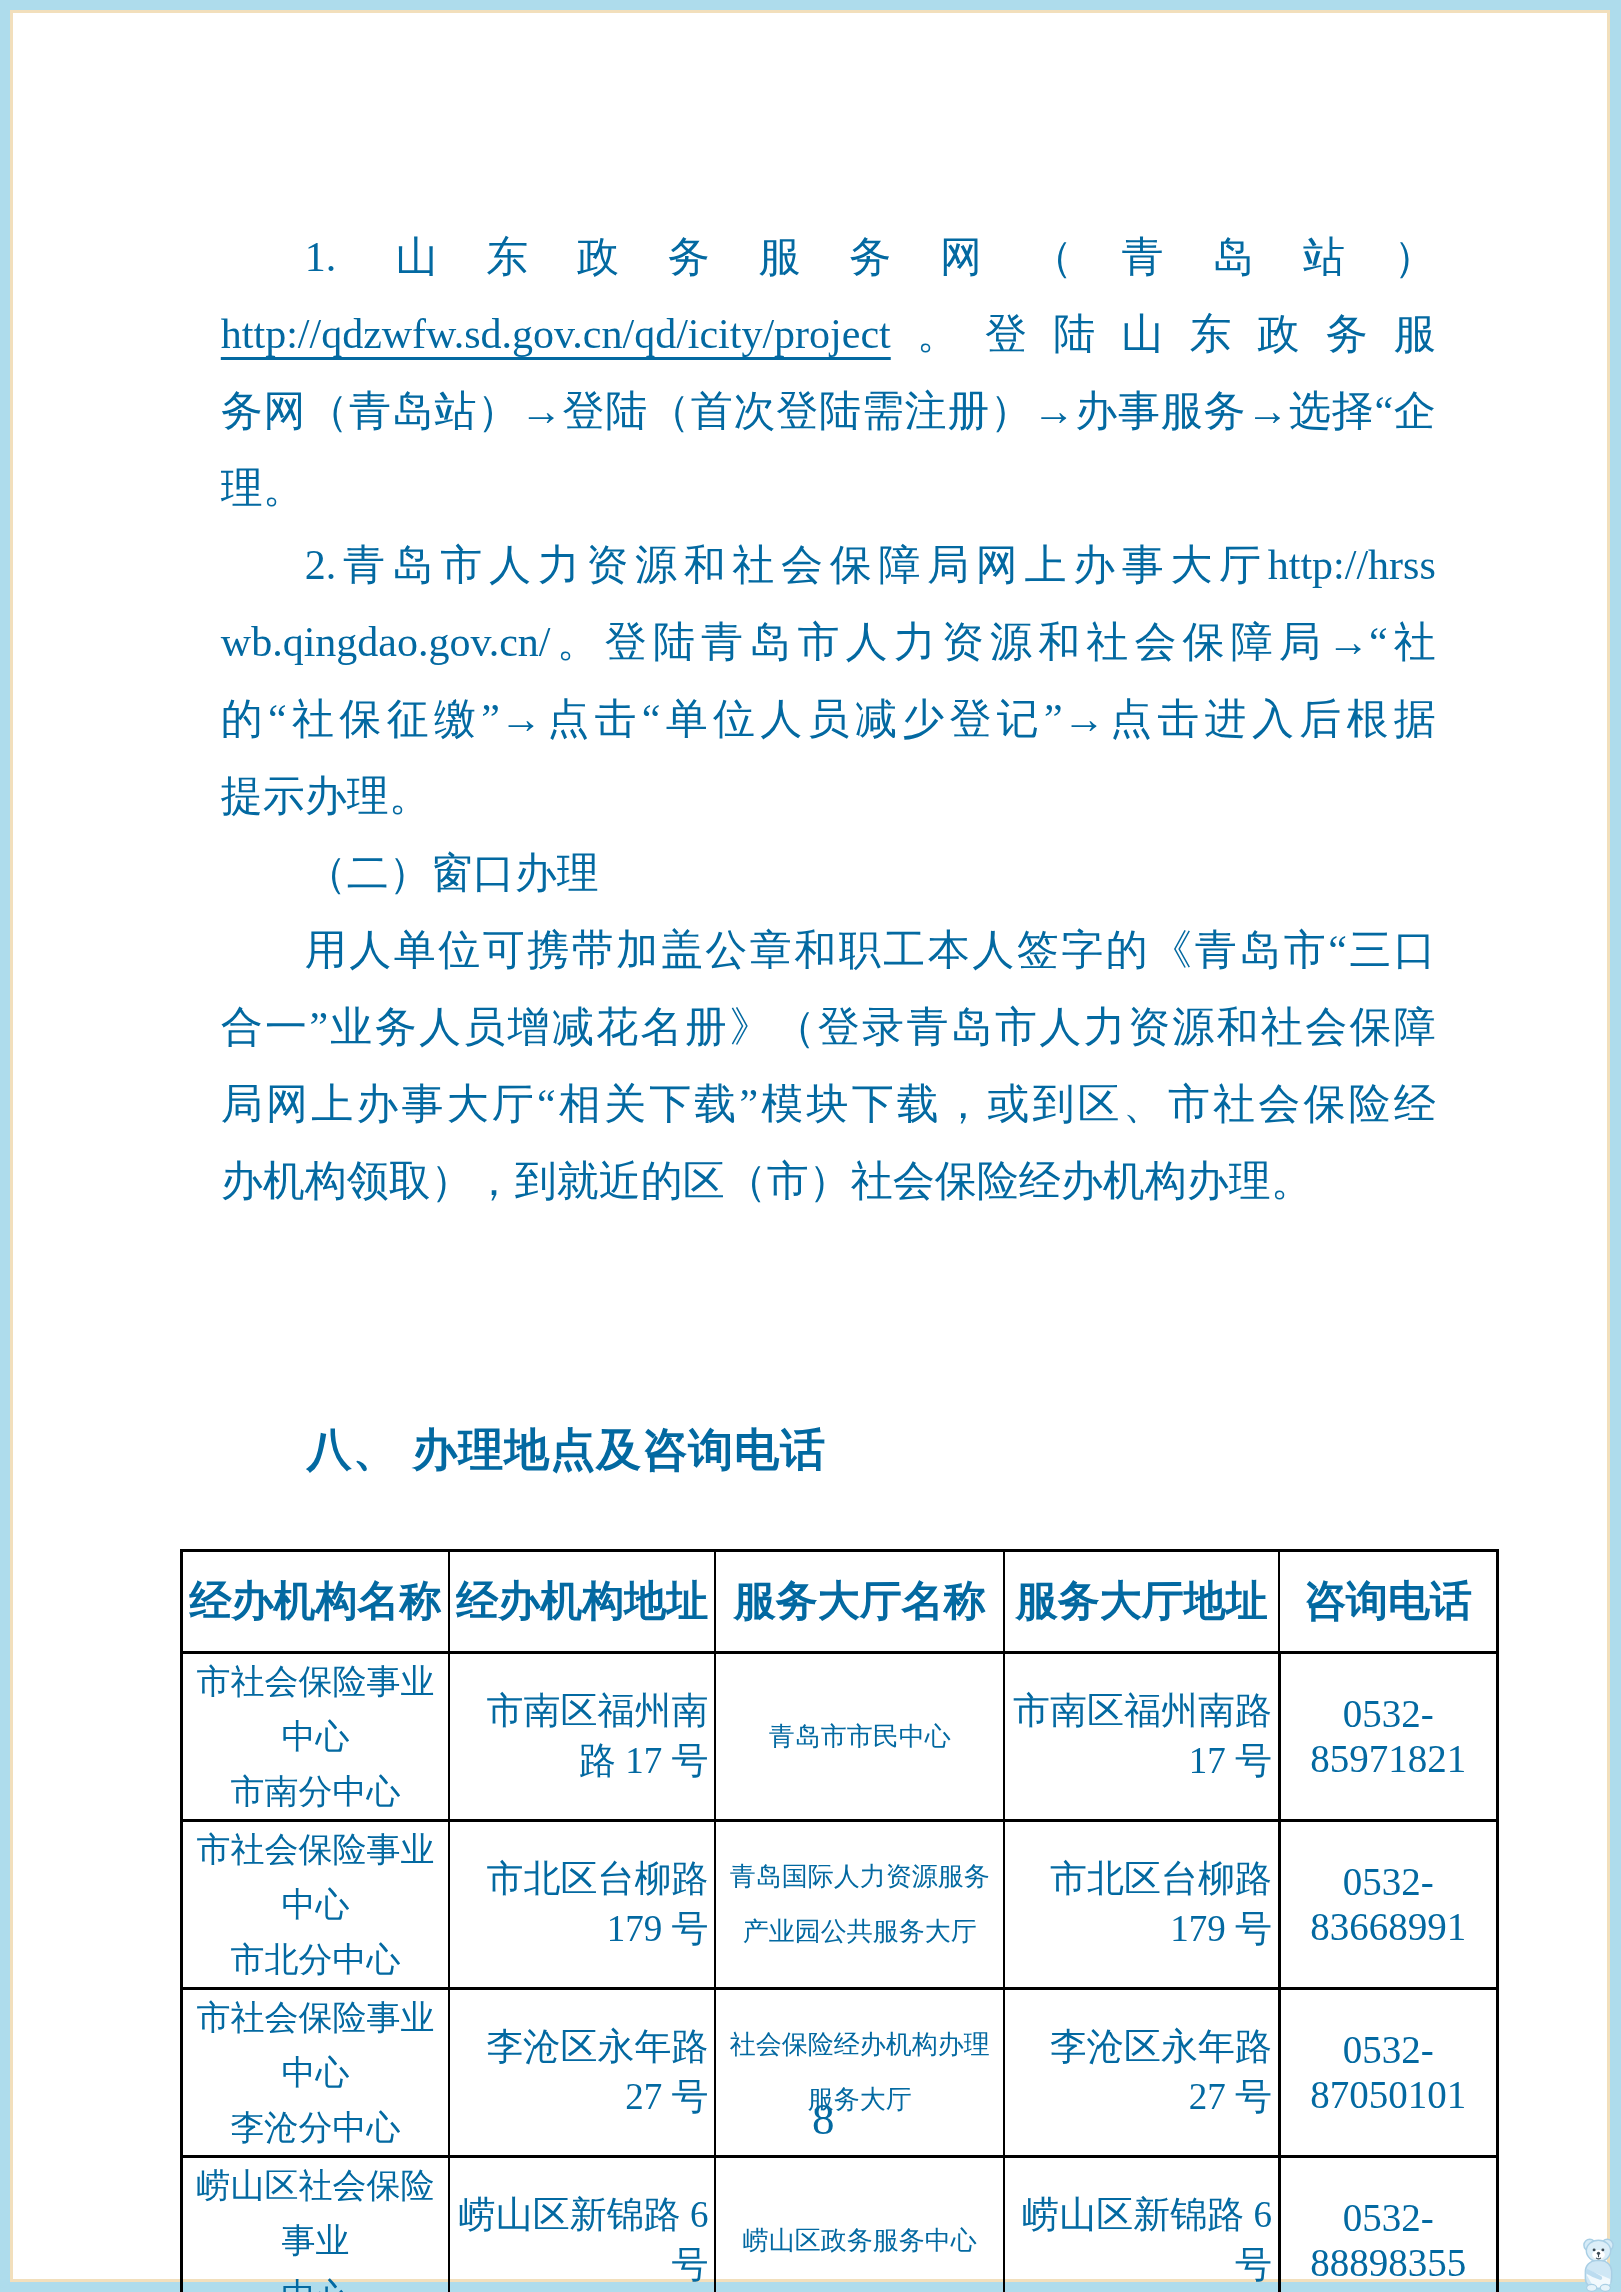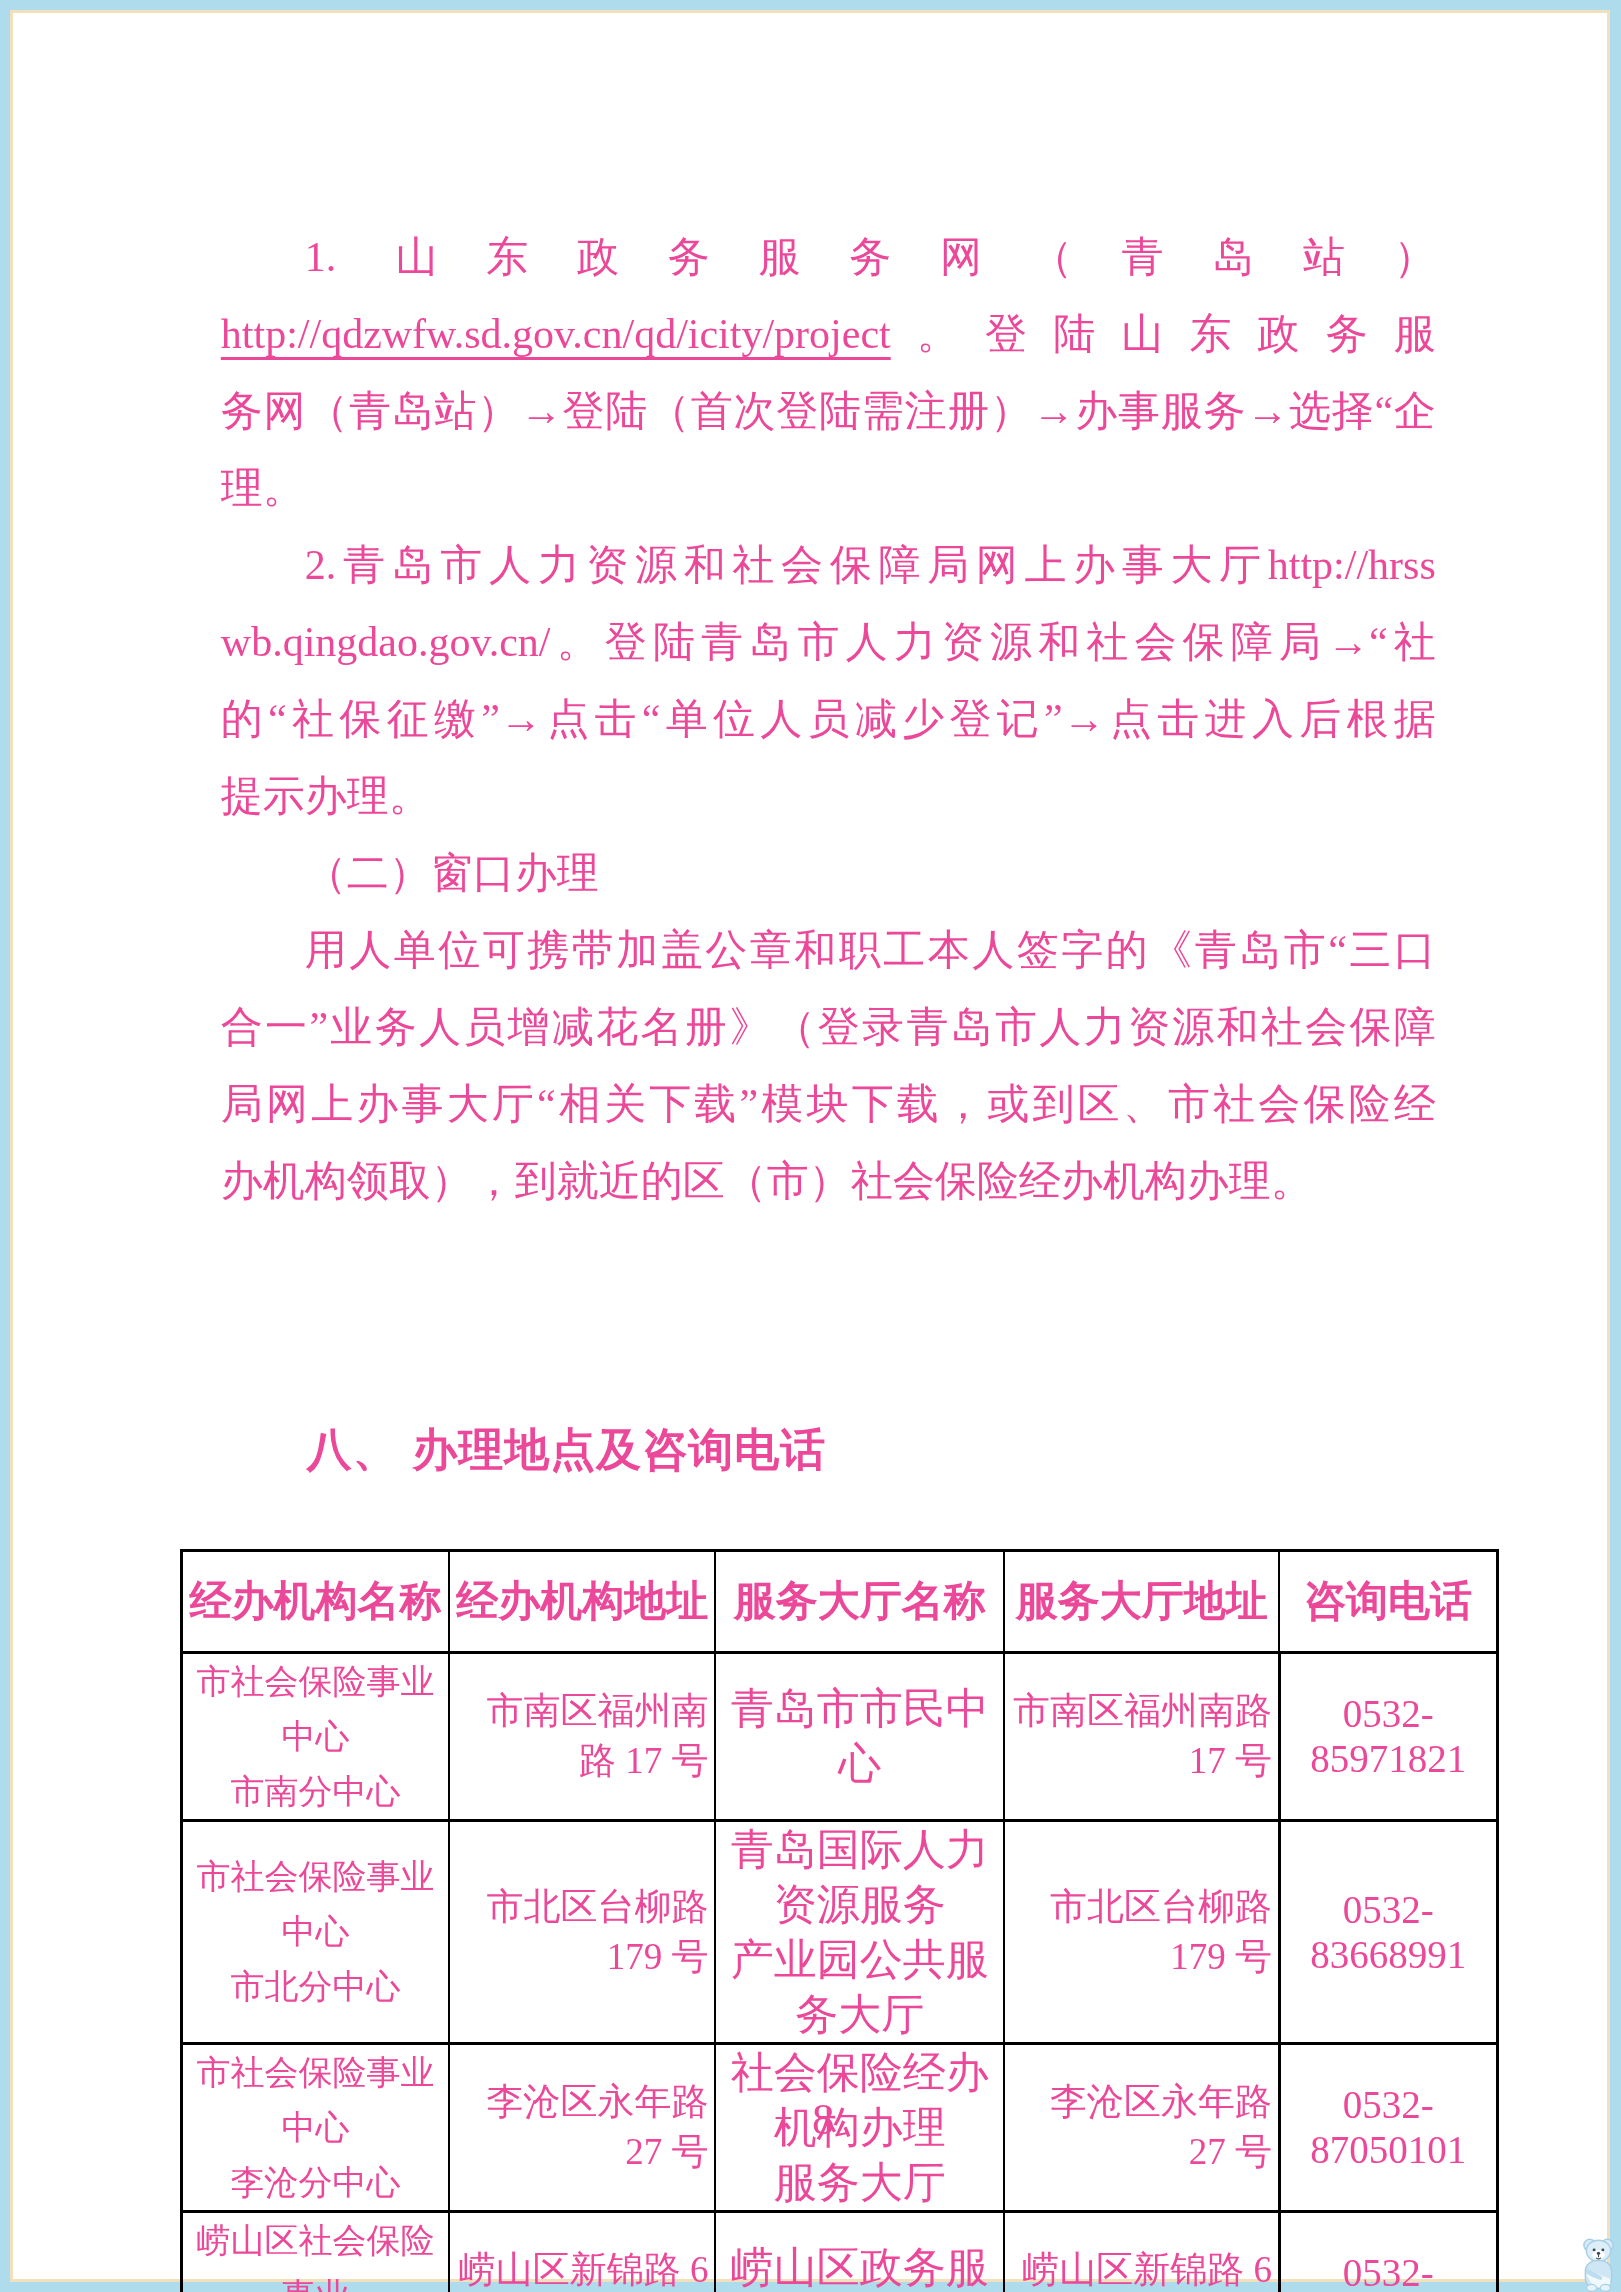--- a/index.html
+++ b/index.html
@@ -2,21 +2,21 @@
 <html><head>
 <meta charset="utf-8">
 <style>
   html,body{margin:0;padding:0;background:#ffffff;}
   .page{
     position:relative;
     width:1621px;height:2293px;
     box-sizing:border-box;
     background:#aedcec; 
     font-family:"Liberation Serif","DejaVu Serif",serif;
-    color:#ec4899;
+    color:#0369a1;
     overflow:hidden;
   }
   .inner{
     position:absolute;left:9.8px;top:9.8px;right:10.8px;bottom:10.8px;
     background:#ffffff;
     border:3.9px solid #f2dfbc; 
     box-sizing:border-box;
   }
   
   .textblock{
@@ -57,21 +57,21 @@
     height:99px;font-size:42px;font-weight:bold;
     text-align:center;vertical-align:middle;padding:0 3.9px;margin-top:10px;
   }
   table.info td{
     border:2px solid #000;border-top:3.9px solid #000;border-bottom:3.9px solid #000;
     height:100px;text-align:center;vertical-align:middle;
     white-space:pre-line;padding:0 5.9px;
   }
   table.info td.col-agency{font-size:34px;line-height:55px;}
   table.info td.col-addr{font-size:37px;text-align:right;}
-  table.info td.col-hall{font-size:43px;line-height:55px;}
+  table.info td.col-hall{font-size:26px;line-height:55px;}
   table.info td.col-phone{font-size:39px;border-left:3.9px solid #000;}
   table.info th.th-phone{border-left:2.9px solid #000;}
   
   .pagenum{
     position:absolute;left:0;top:2080px;width:1621px;
     text-align:center;font-size:45px;
   }
   
   .bear{position:absolute;left:1567px;top:2223px;width:37px;height:57px;}
 </style>

